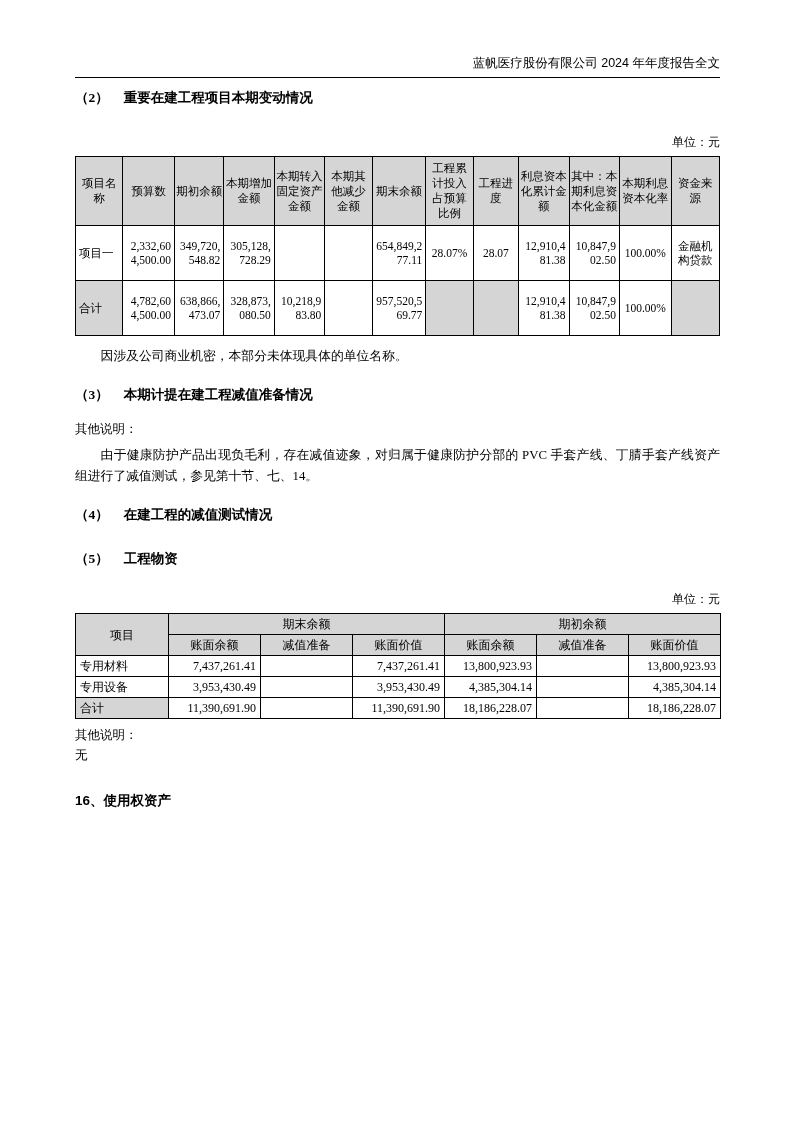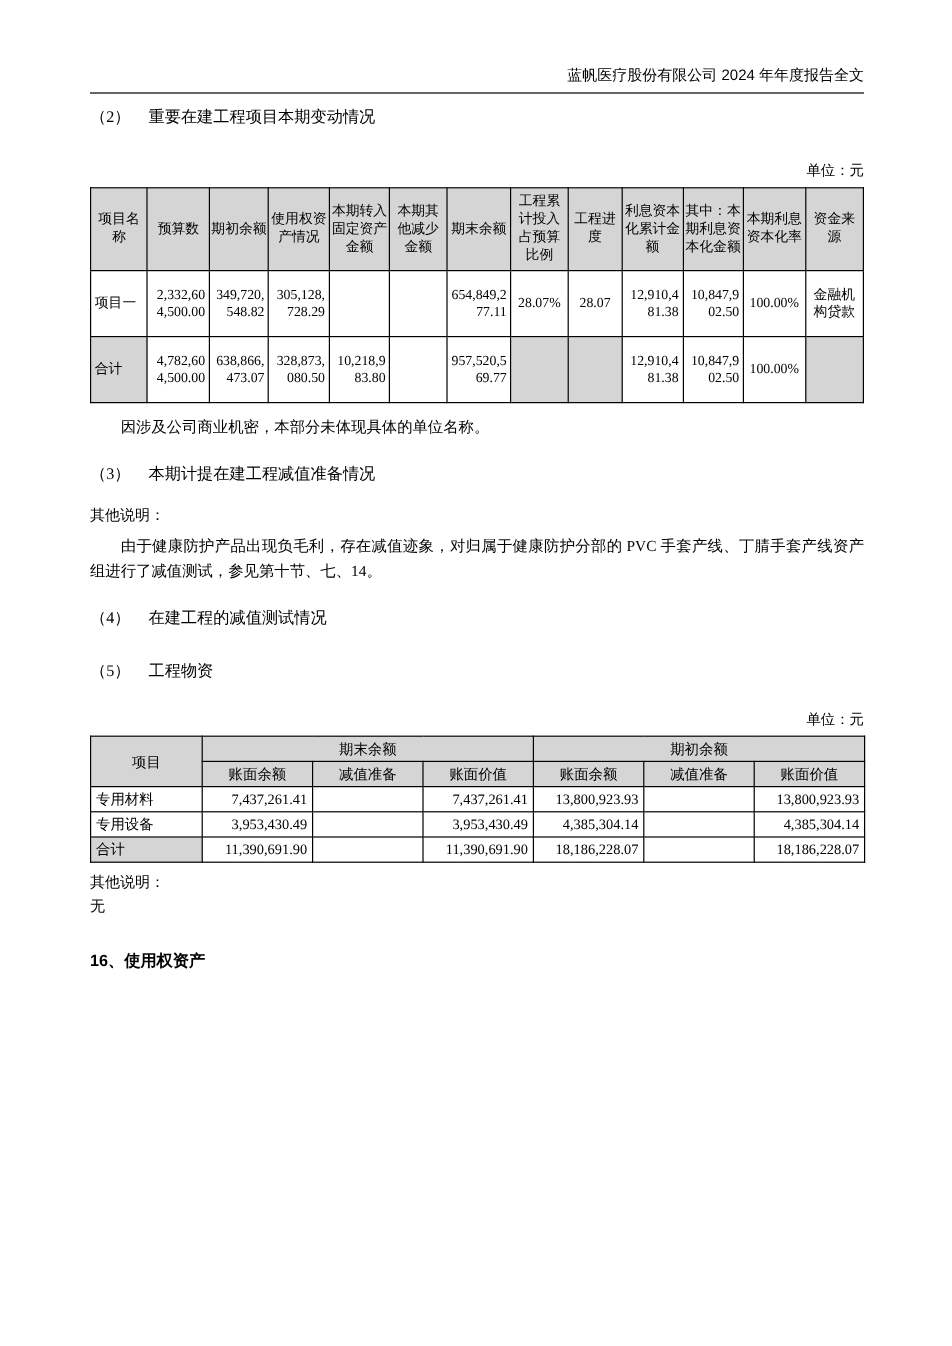--- a/index.html
+++ b/index.html
@@ -42,21 +42,21 @@
     left: 75px;
     top: 77px;
     width: 645px;
     height: 0;
     border-top: 1.3px solid #000000;
   }
 
   
   .h-sub {
     font-size: 13.5px;
-    font-weight: normal;
+    font-weight: bold;
     line-height: 20px;
     font-family: "Liberation Sans", "DejaVu Sans", sans-serif;
     white-space: nowrap;
   }
   .h-sub .num { font-family: "Liberation Serif", serif; }
   .h-main {
     font-size: 13.5px;
     font-weight: bold;
     line-height: 20px;
     font-family: "Liberation Sans", "DejaVu Sans", sans-serif;
@@ -206,21 +206,21 @@
           <col style="width:49px">
           <col style="width:49px">
           <col style="width:50px">
         <col style="width:47px">
       </colgroup>
       <thead>
         <tr>
           <th>项目名称</th>
           <th>预算数</th>
           <th>期初余额</th>
-          <th>使用权资产情况</th>
+          <th>本期增加金额</th>
           <th>本期转入固定资产金额</th>
           <th>本期其他减少金额</th>
           <th>期末余额</th>
           <th>工程累计投入占预算比例</th>
           <th>工程进度</th>
           <th>利息资本化累计金额</th>
           <th>其中：本期利息资本化金额</th>
           <th>本期利息资本化率</th>
           <th>资金来源</th>
         </tr>

